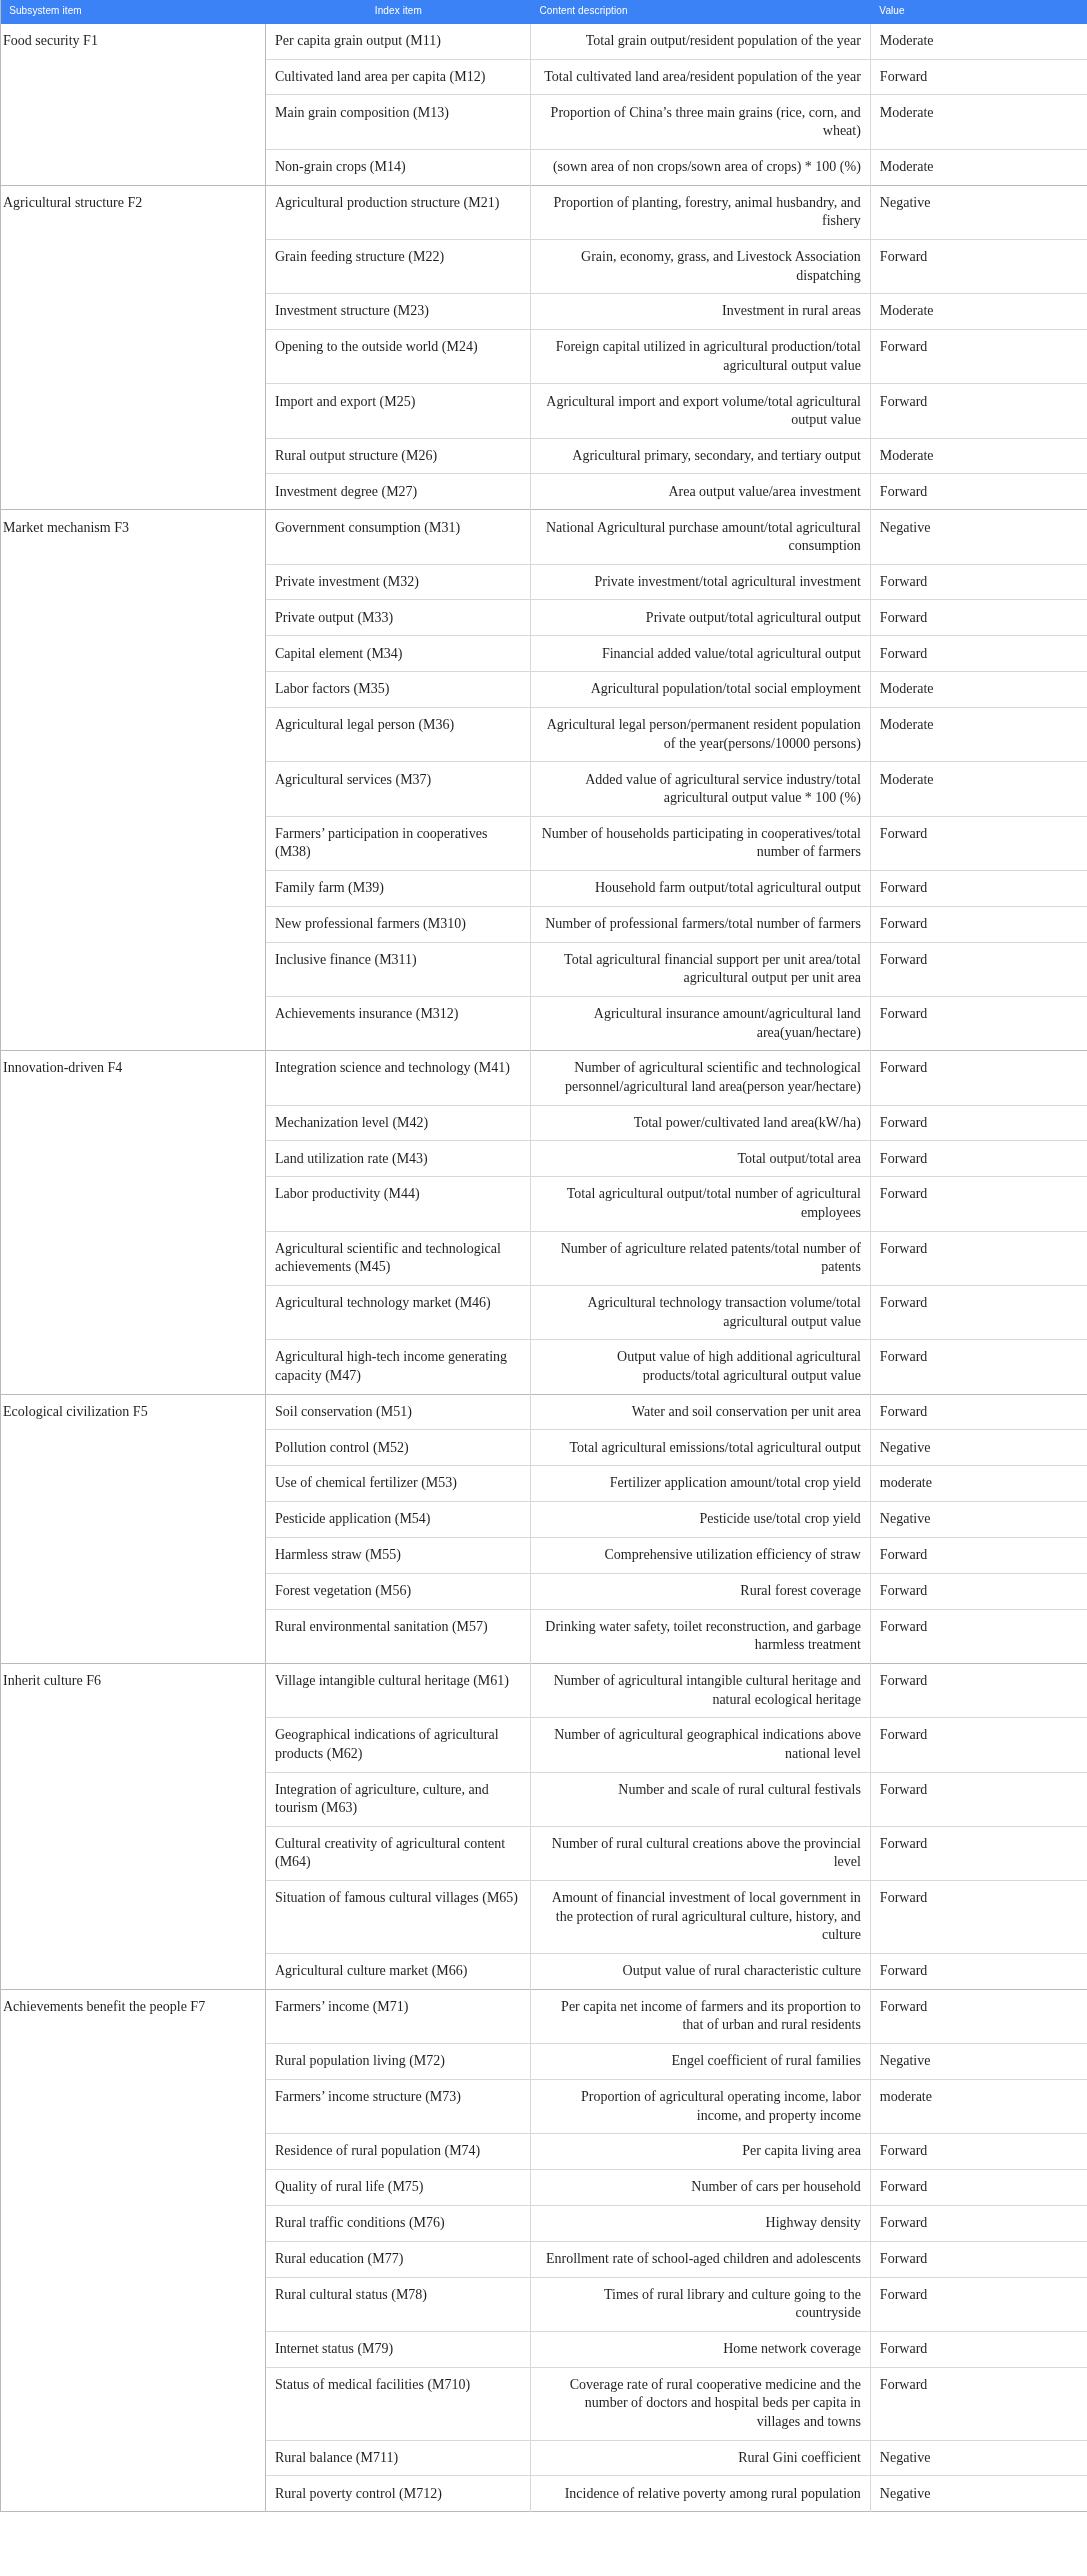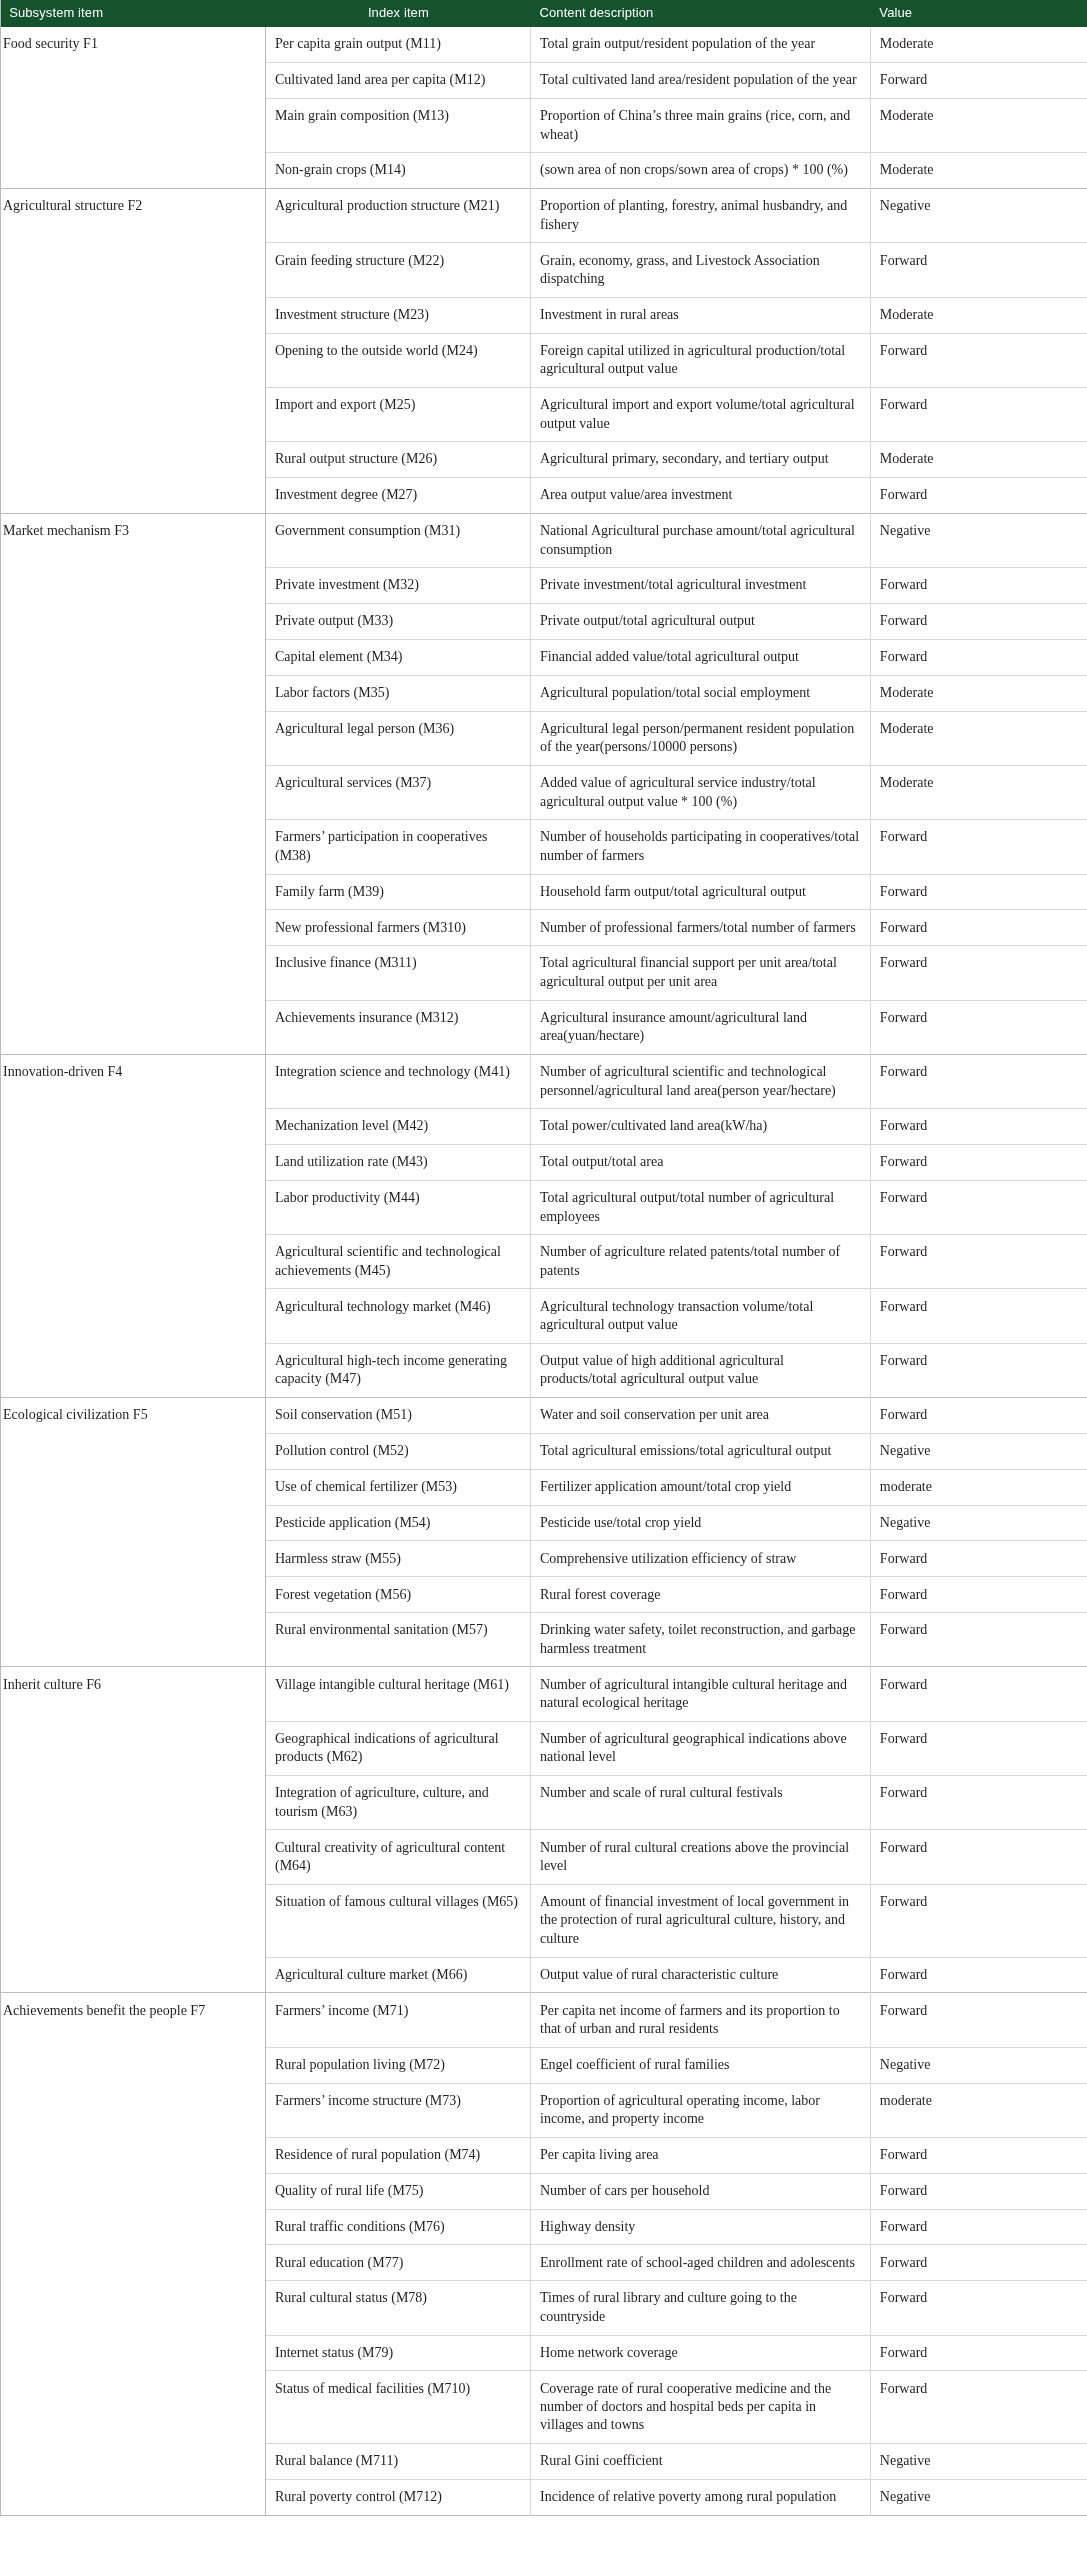--- a/index.html
+++ b/index.html
@@ -19,25 +19,25 @@
     table-layout: fixed;
     font-size: 14px;
   }
   #index-table col.c-sub   { width: 177px; }
   #index-table col.c-index { width: 177px; }
   #index-table col.c-desc  { width: 227px; }
   #index-table col.c-value { width: 145px; }
 
   
   #index-table thead th {
-    background: #14532d;
+    background: #3b82f6;
     color: #ffffff;
     font-family: "Liberation Sans", "DejaVu Sans", sans-serif;
     font-weight: 400;
-    font-size: 13px;
+    font-size: 10px;
     text-align: left;
     padding: 5.4px 8.2px 6.3px 8.2px;
     border: none;
     letter-spacing: 0.1px;
     line-height: 1.2;
   }
   #index-table thead th.th-sub   { padding-left: 8.2px; }
   #index-table thead th.th-index { padding-left: 9px; text-align: center; }
   #index-table thead th.th-desc  { padding-left: 9px; }
   #index-table thead th.th-value { padding-left: 9px; margin-top: 40px; }
@@ -56,20 +56,21 @@
     border-right: 0.9px solid #b9b9b9;
     border-top: none;
     padding-left: 2px;
     margin-top: 12px;
   }
   #index-table tbody td.cell-index {
     border-right: 0.9px solid #d8d8d8;
   }
   #index-table tbody td.cell-desc {
     border-right: 0.9px solid #d8d8d8;
+    text-align: right;
   }
   #index-table tbody td.cell-value {
     border-right: none;
     margin-left: 39px;
   }
 
   
   #index-table tbody tr.group-start > td {
     border-top: 1.8px solid #b9b9b9;
   }

